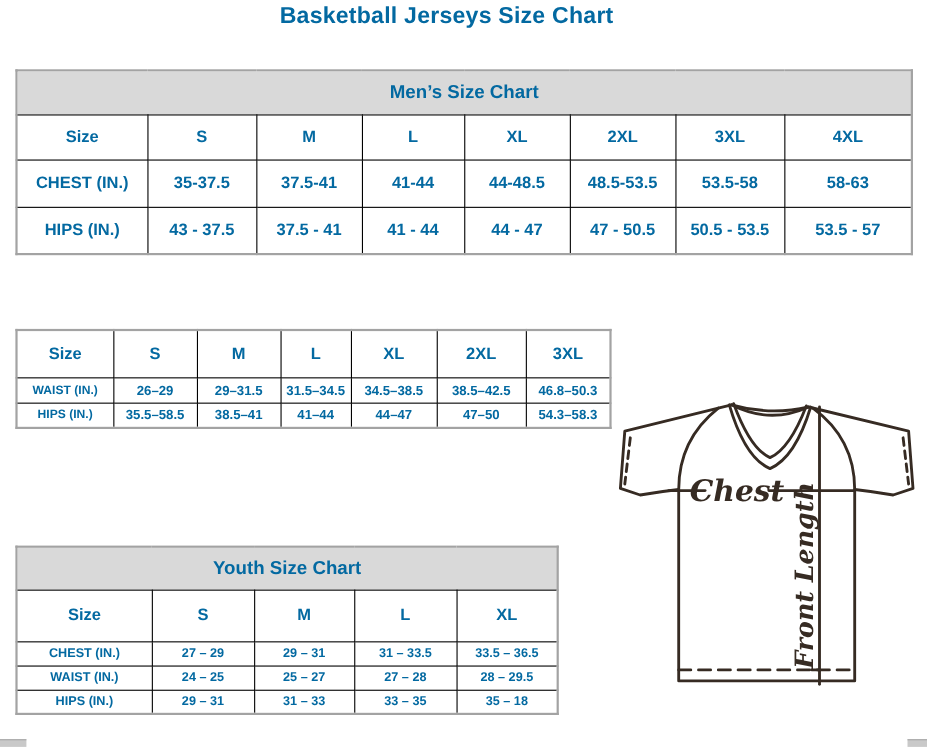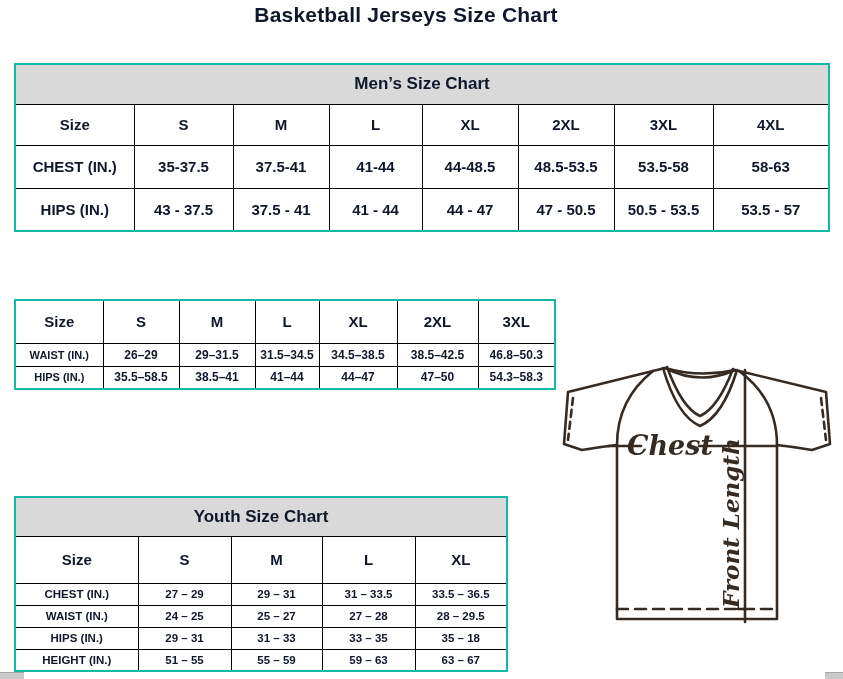--- a/index.html
+++ b/index.html
@@ -1,21 +1,21 @@
 <!DOCTYPE html>
 <html><head>
 <meta charset="utf-8">
 <style>
   html,body{margin:0;padding:0;background:#fff;}
   #page{position:relative;width:843px;height:679px;background:#fff;overflow:hidden;
-        font-family:"Liberation Sans",sans-serif;color:#0f172a;}
+        font-family:"Liberation Sans",sans-serif;color:#0369a1;}
   .page-title{position:absolute;top:3px;left:0;width:812px;text-align:center;
               font-size:21px;font-weight:bold;letter-spacing:0.2px;}
   table.sizechart{border-collapse:collapse;table-layout:fixed;position:absolute;
-                  border:2px solid #14b8a6;}
+                  border:2px solid #a3a3a3;}
   table.sizechart td{border:1.5px solid #000;text-align:center;vertical-align:middle;
                      font-weight:bold;padding:0;overflow:hidden;}
   td.caption{background:#d9d9d9;font-size:17px;}
   
   #men-table{left:14px;top:63px;width:815px;}
   #men-table tr.cap{height:40px;}
   #men-table tr.head{height:41px;}
   #men-table tr.data{height:43px;}
   #men-table td{font-size:15px;}
   #men-table td.caption{font-size:17px;}
@@ -173,27 +173,20 @@
       <td>27 – 28</td>
       <td>28 – 29.5</td>
     </tr>
     <tr class="data">
       <td class="rowlabel">HIPS (IN.)</td>
       <td>29 – 31</td>
       <td>31 – 33</td>
       <td>33 – 35</td>
       <td>35 – 18</td>
     </tr>
-    <tr class="data">
-      <td class="rowlabel">HEIGHT (IN.)</td>
-      <td>51 – 55</td>
-      <td>55 – 59</td>
-      <td>59 – 63</td>
-      <td>63 – 67</td>
-    </tr>
   </tbody>
     </table>
 
   <svg id="jersey" viewBox="0 0 288 276" xmlns="http://www.w3.org/2000/svg">
     <g stroke="#362b23" stroke-width="2.6" fill="none" stroke-linejoin="round" stroke-linecap="round">
 
       <path d="M112,12 L15,36 L11,88 L29,94 Q46,91 64,89
                L64,263 L224,263 L224,89
                Q242,91 259,94 L277,88 L273,36 L182,14
                Q147,22 112,12 Z"></path>

